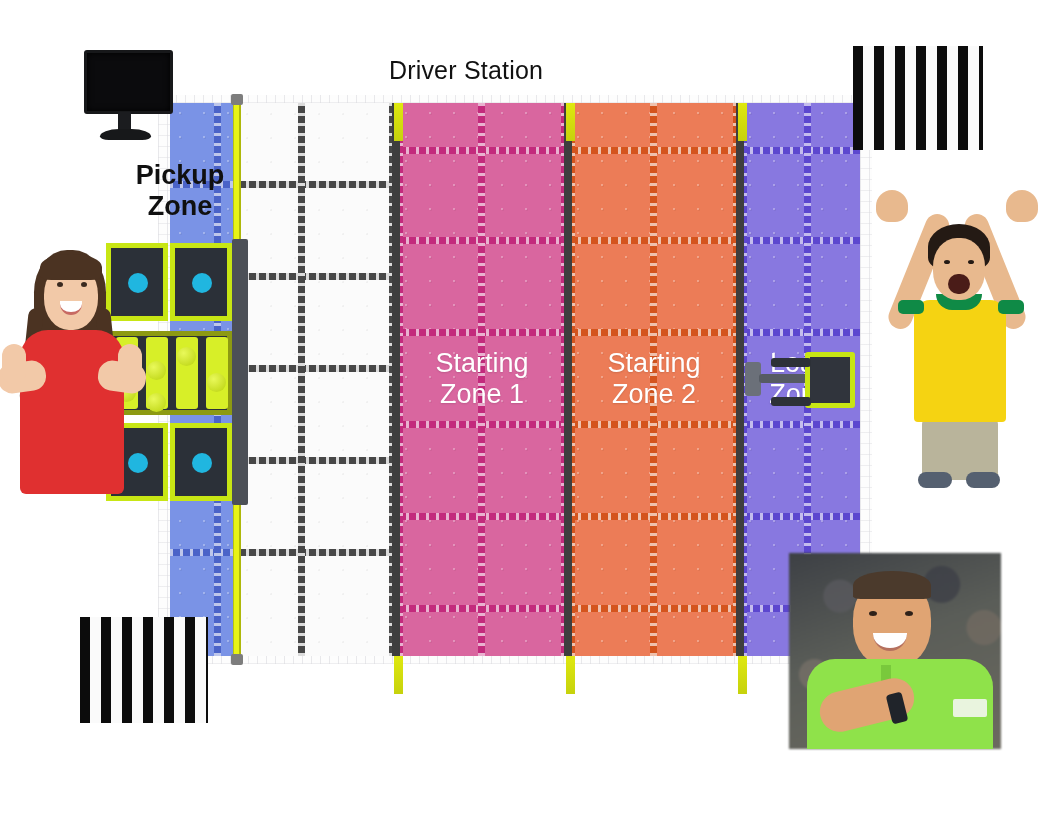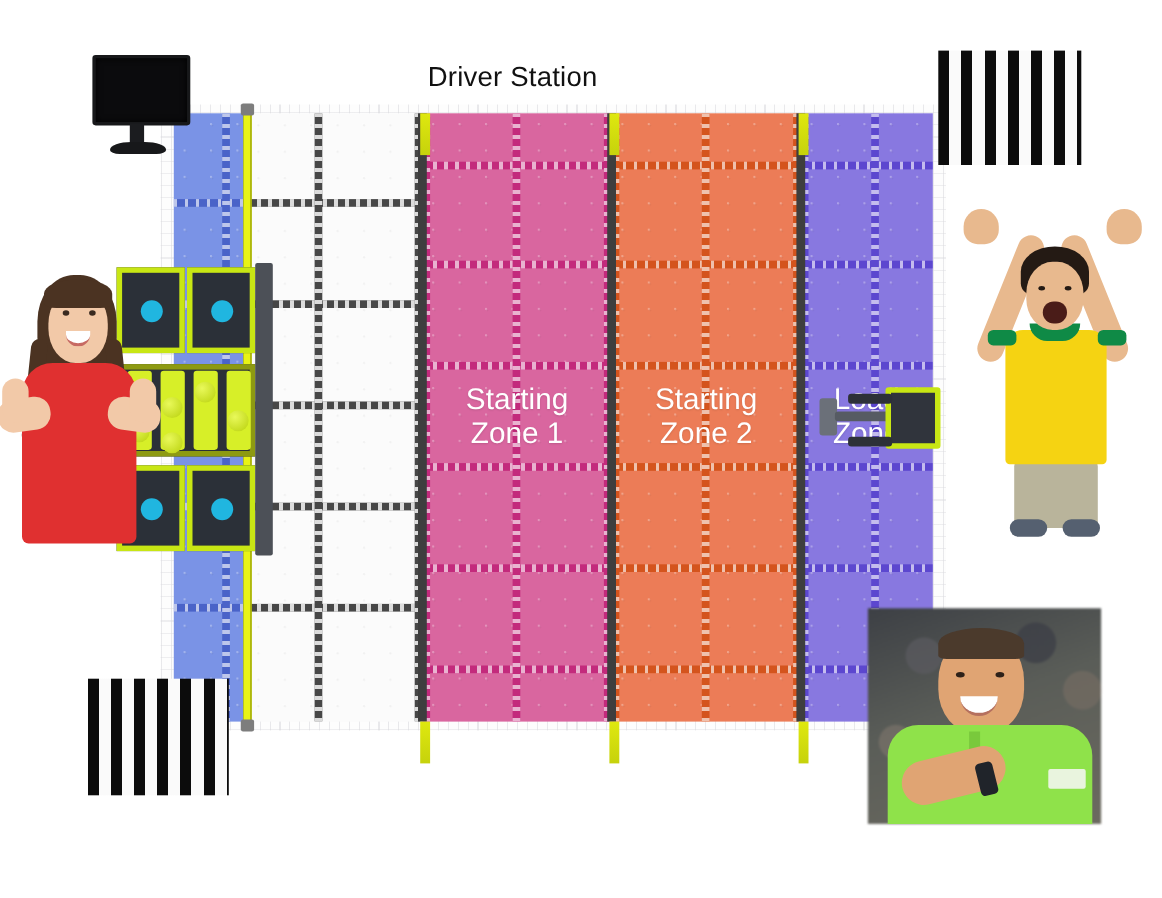--- a/index.html
+++ b/index.html
@@ -16,21 +16,21 @@
   
   .title{
     position:absolute;left:0;top:56px;width:932px;
     text-align:center;
     font-size:25px;color:#111;letter-spacing:.2px;
     font-family:"Liberation Sans", sans-serif;
   }
 
   
   .field{
-    position:absolute;left:158px;top:103px;width:690px;height:591px;
+    position:absolute;left:170px;top:103px;width:690px;height:591px;
   }
   .field-bleed{
     position:absolute;left:-12px;top:-8px;width:714px;height:569px;
     background:
       repeating-linear-gradient(90deg, rgba(210,210,215,.55) 0 1px, rgba(255,255,255,0) 1px 9px),
       repeating-linear-gradient(0deg,  rgba(210,210,215,.40) 0 1px, rgba(255,255,255,0) 1px 11px),
       #fdfdfd;
     opacity:.85;
   }
   .zone{position:absolute;top:0;height:553px;overflow:hidden;}
@@ -300,20 +300,22 @@
     <div class="tape" style="left:63px"></div>
 
     <div class="zlabel" style="left:226px;top:245px;width:172px">Starting
 Zone 1</div>
     <div class="zlabel" style="left:398px;top:245px;width:172px">Starting
 Zone 2</div>
     <div class="zlabel" style="left:570px;top:245px;width:120px">Load
 Zone</div>
   </div>
 
+  <div class="pickup-label">Pickup
+Zone</div>
 
   <div class="monitor" style="left:84px;top:50px;width:90px;height:92px;">
     <div class="mon-screen"></div>
     <div class="mon-neck"></div>
     <div class="mon-base"></div>
   </div>
 
   <div class="flag" style="left:853px;top:46px;width:130px;height:104px;"></div>
   <div class="flag" style="left:80px;top:617px;width:128px;height:106px;"></div>
 

